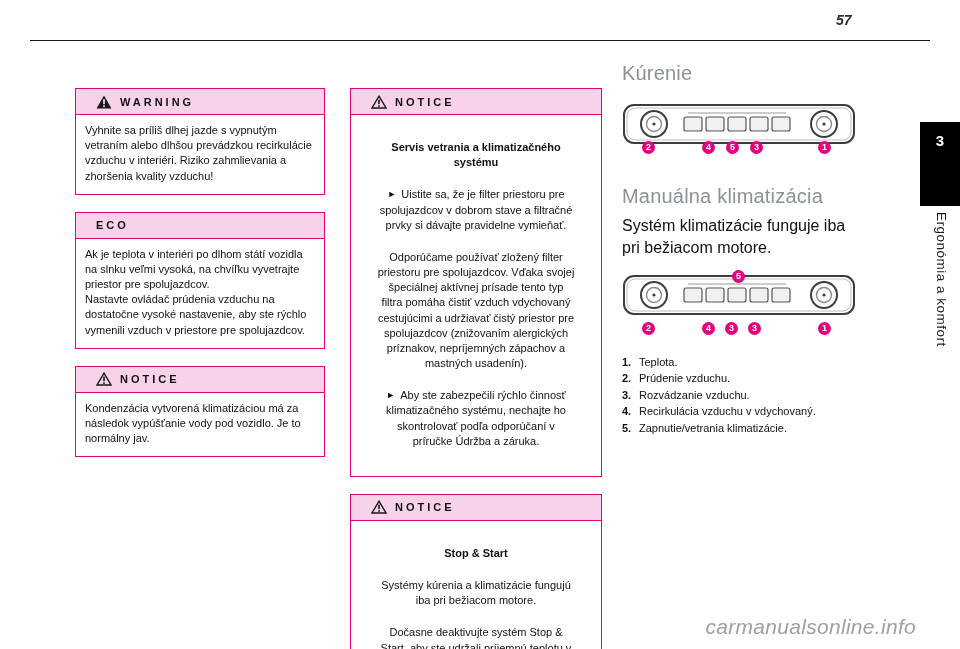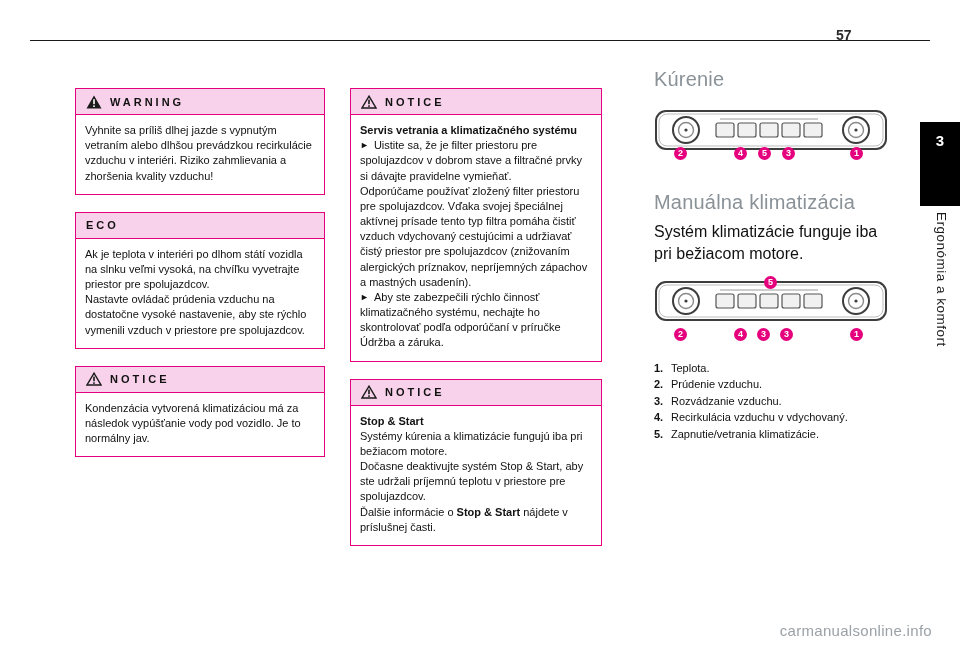--- a/index.html
+++ b/index.html
@@ -14,24 +14,25 @@
     margin: 0 auto;
   }
   .top-rule {
     position: absolute;
     left: 30px; top: 40px;
     width: 900px; height: 1px;
     background: #1a1a1a;
   }
   .page-number {
     position: absolute;
-    left: 836px; top: 27px;
+    left: 836px; top: 12px;
     font-size: 14px;
     font-weight: bold;
     color: #2b2b2b;
+    font-style: italic;
   }
   
   .chapter-tab {
     position: absolute;
     right: 0; top: 122px;
     width: 40px; height: 84px;
     background: #000;
     color: #fff;
     text-align: center;
     padding-top: 10px;
@@ -44,51 +45,51 @@
     writing-mode: vertical-rl;
     font-size: 13.5px;
     color: #1a1a1a;
     letter-spacing: 0.5px;
     height: 220px;
   }
   
   .col { position: absolute; top: 88px; }
   .col-left   { left: 75px;  width: 250px; }
   .col-middle { left: 350px; width: 252px; }
-  .col-right  { left: 622px; top: 68px; width: 236px; margin-left: 32px; }
+  .col-right  { left: 622px; top: 62px; width: 236px; }
 
   
   .box {
     border: 1px solid #e5007d;
     margin-bottom: 17px;
     background: #fff;
   }
   .box-header {
     background: #f8d2ea;
     border-bottom: 1px solid #e5007d;
     display: flex;
     align-items: center;
     gap: 8px;
-    padding: 5px 10px;
+    padding: 5px 20px;
     min-height: 26px;
   }
   .box-title {
     font-size: 11px;
     font-weight: bold;
     letter-spacing: 3px;
     color: #111;
   }
   .box-body {
     padding: 8px 9px 10px 9px;
     font-size: 11px;
     line-height: 1.38;
     color: #111;
   }
   .pre-line { white-space: pre-line; }
-  .box-body p { margin: 0; }
+  .box-body p { margin: 17px; text-align: center; }
   .bullet-marker { margin-right: 5px; font-size: 9px; vertical-align: 1px; }
   .tri-icon { flex: 0 0 auto; display: block; }
 
   
   .h-gray {
     font-size: 20px;
     font-weight: normal;
     color: #8a9298;
     letter-spacing: 0.2px;
   }
@@ -118,24 +119,25 @@
   .num-list { margin-top: 14px; }
   .num-list-item {
     display: flex;
     font-size: 11px;
     line-height: 1.5;
     color: #111;
   }
   .num-list-item .num { width: 17px; font-weight: bold; flex: 0 0 auto; }
   .watermark {
     position: absolute;
-    right: 28px; bottom: 10px;
-    font-size: 15px;
+    right: 44px; bottom: 10px;
+    font-size: 21px;
     color: #9aa1a7;
     letter-spacing: 0.3px;
+    font-style: italic;
   }
 </style>
 </head>
 <body>
 
 <div class="page">
 
   <div class="top-rule"></div>
   <div class="page-number">57</div>
 

